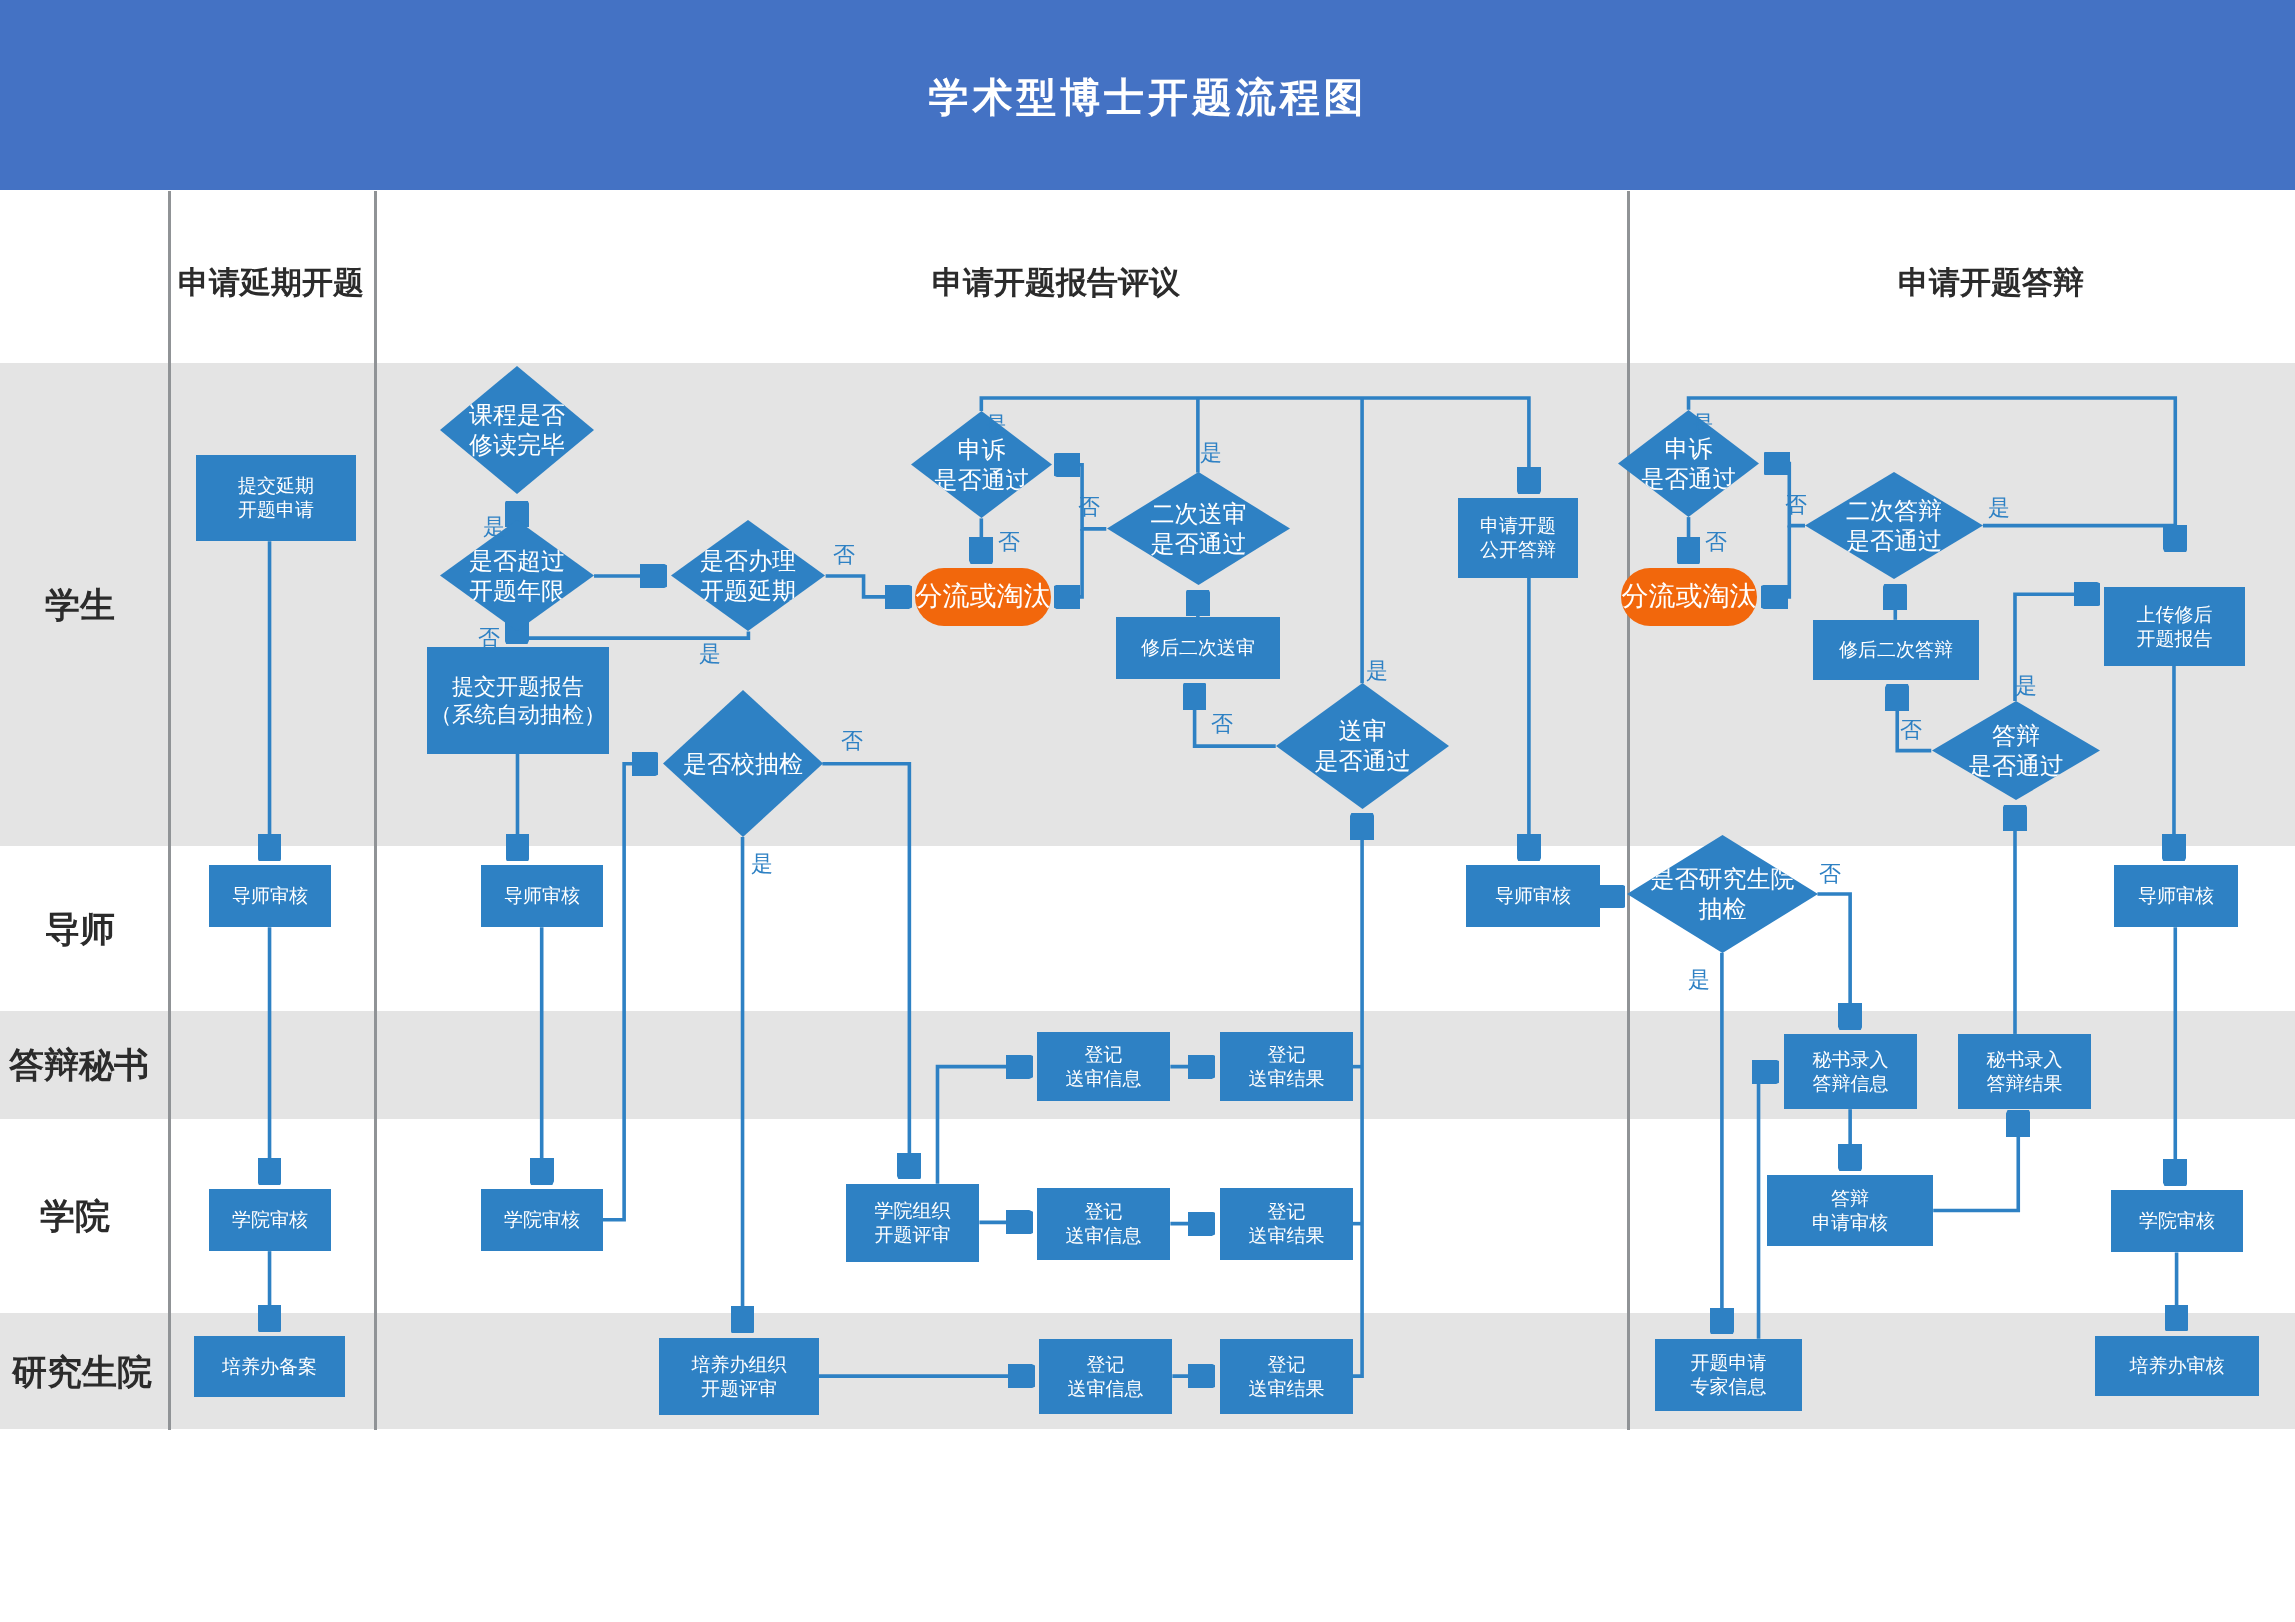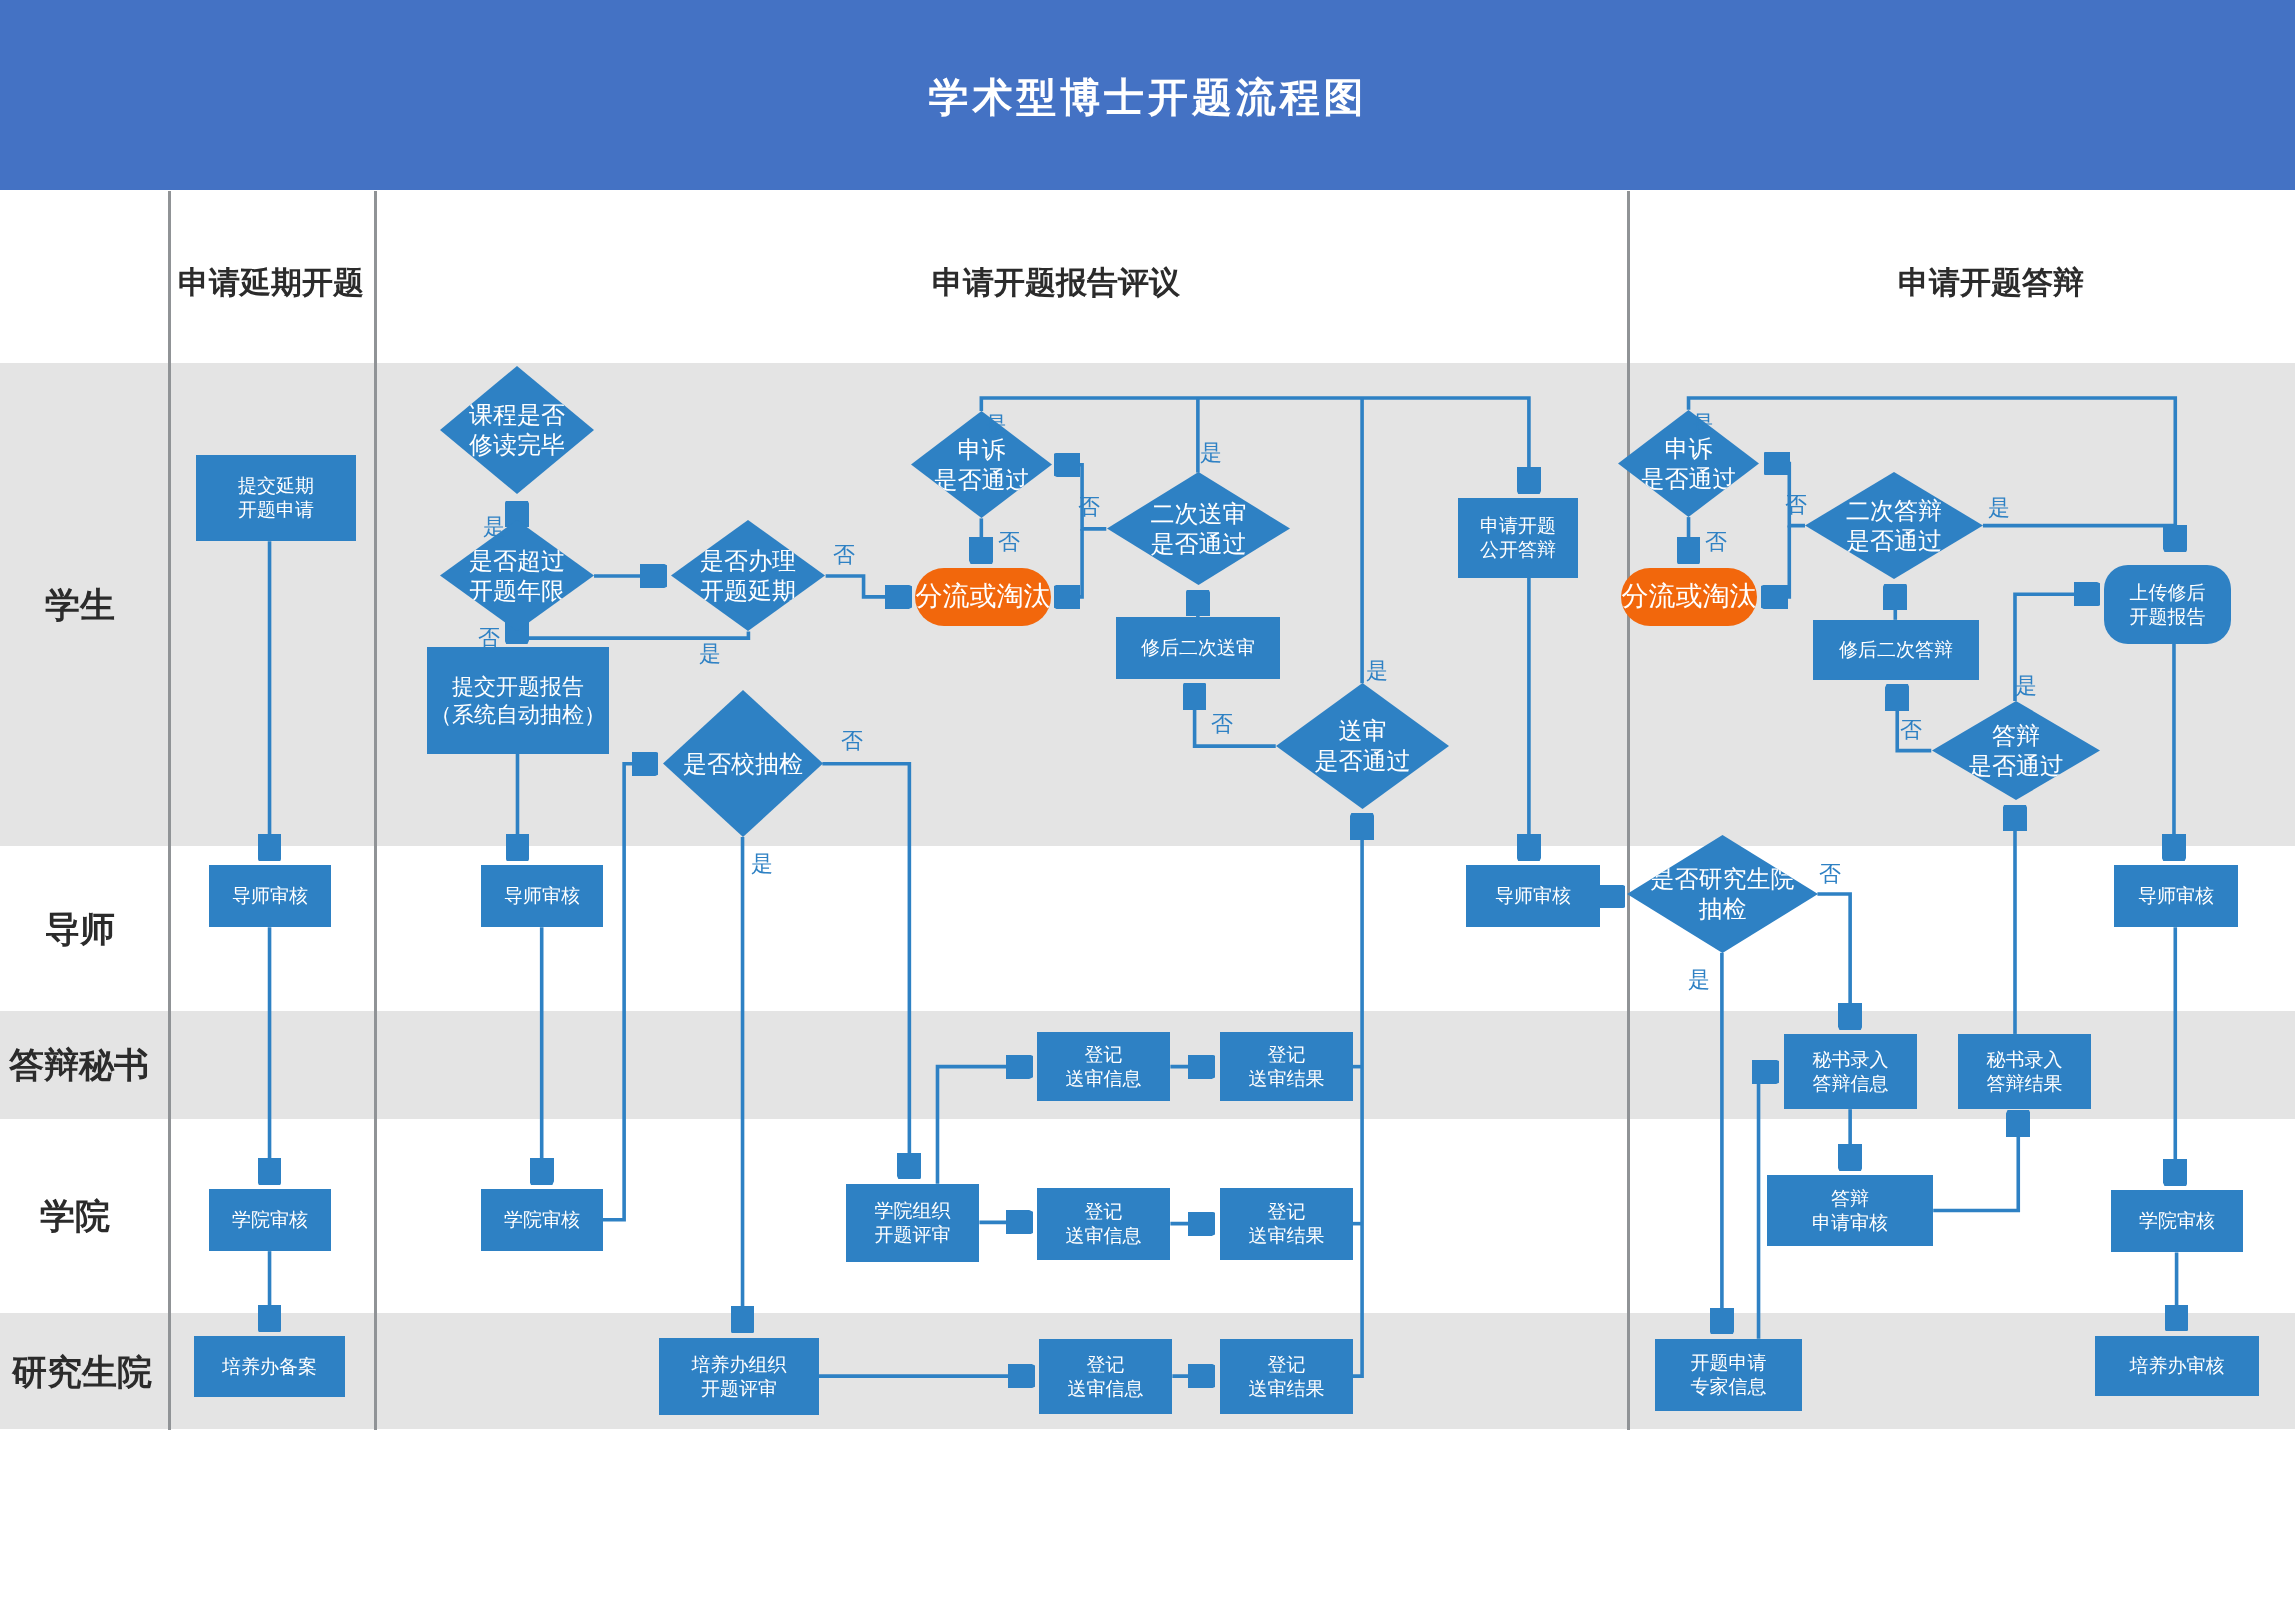--- a/index.html
+++ b/index.html
@@ -152,21 +152,21 @@
 送审信息</div>
   <div class="node box" style="left:1220px;top:1339px;width:133px;height:75px;">登记
 送审结果</div>
 
   <div class="node diamond" style="left:1618px;top:410px;width:141px;height:107px;">申诉
 是否通过</div>
   <div class="node pill" style="left:1621px;top:568px;width:136px;height:58px;">分流或淘汰</div>
   <div class="node diamond" style="left:1805px;top:472px;width:178px;height:107px;">二次答辩
 是否通过</div>
   <div class="node box" style="left:1813px;top:620px;width:166px;height:60px;">修后二次答辩</div>
-  <div class="node box" style="left:2104px;top:565px;width:127px;height:79px;border-radius:24px;">上传修后
+  <div class="node box" style="left:2104px;top:587px;width:141px;height:79px;">上传修后
 开题报告</div>
   <div class="node diamond" style="left:1932px;top:701px;width:168px;height:99px;">答辩
 是否通过</div>
   <div class="node diamond" style="left:1627px;top:835px;width:191px;height:118px;">是否研究生院
 抽检</div>
   <div class="node box" style="left:1466px;top:865px;width:134px;height:62px;">导师审核</div>
   <div class="node box" style="left:2114px;top:865px;width:124px;height:62px;">导师审核</div>
   <div class="node box" style="left:1784px;top:1034px;width:133px;height:75px;">秘书录入
 答辩信息</div>
   <div class="node box" style="left:1958px;top:1034px;width:133px;height:75px;">秘书录入

